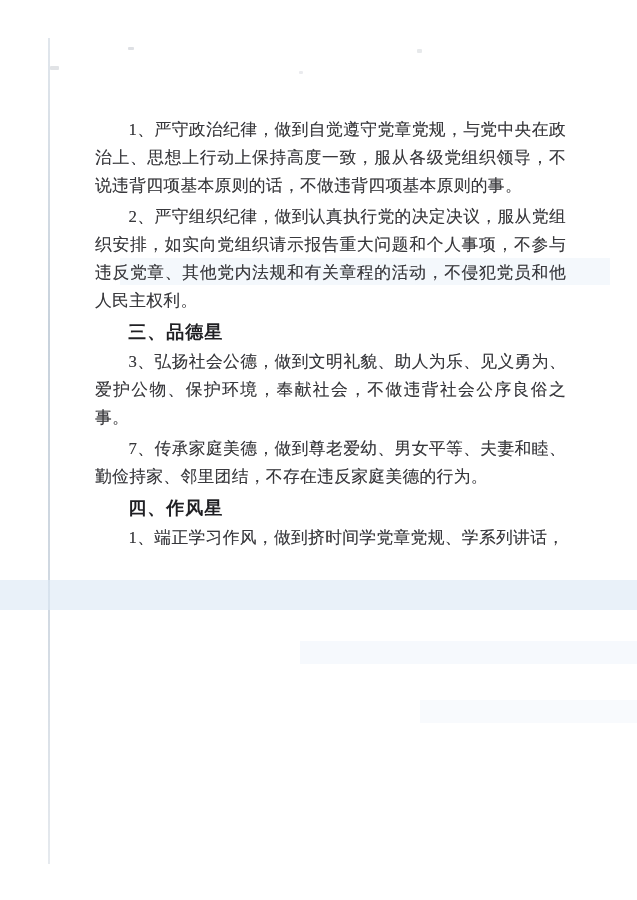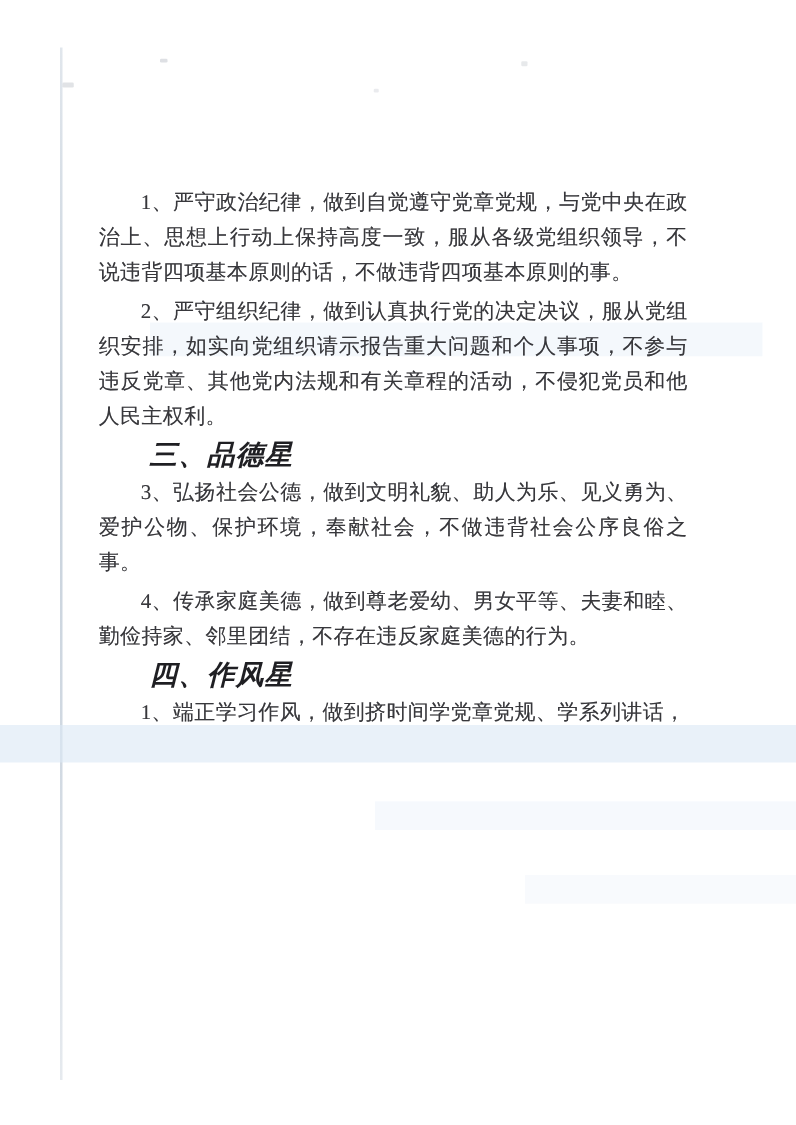--- a/index.html
+++ b/index.html
@@ -48,48 +48,46 @@
     pointer-events: none;
     background: var(--highlight, #dbe8f5);
   }
   .hl-strong  { left: 0;     top: 580px; width: 637px; height: 30px; opacity: .62; }
   .hl-faint-1 { left: 120px; top: 258px; width: 490px; height: 27px; opacity: .30; }
   .hl-faint-2 { left: 300px; top: 641px; width: 337px; height: 23px; opacity: .24; }
   .hl-faint-3 { left: 420px; top: 700px; width: 217px; height: 23px; opacity: .20; }
   
   .content {
     position: absolute;
-    left: 79px;
+    left: 95px;
     top: 116px;
     width: 471px;
     color: var(--text-color, #38383c);
     font-size: 16.8px;
     line-height: 28px;
     letter-spacing: 0.3px;
     text-align: justify;
     text-justify: inter-character;
     z-index: 2;
-    margin-top: 32px;
   }
   .content p.paragraph {
     margin: 0 0 3px 0;
     text-indent: 2em;
     word-break: break-all;
     text-shadow: 0 0 0.5px rgba(56,56,60,0.45);
   }
   .content h2.heading {
     margin: 2px 0 2px 0;
-    font-size: 22px;
+    font-size: 18px;
     line-height: 28px;
     font-weight: 700;
     text-indent: 1.85em;
     color: var(--heading-color, #1f1f23);
     font-family: "Liberation Sans", "DejaVu Sans", sans-serif;
     letter-spacing: 1px;
-    font-style: italic;
   }
 </style>
 </head>
 <body>
 
 <div class="page">
 
   <div class="scan-edge"></div>
 
   <div class="speck speck-1"></div>
@@ -100,18 +98,18 @@
   <div class="hl hl-faint-1"></div>
   <div class="hl hl-strong"></div>
   <div class="hl hl-faint-2"></div>
   <div class="hl hl-faint-3"></div>
 
   <div class="content">
       <p class="paragraph">1、严守政治纪律，做到自觉遵守党章党规，与党中央在政治上、思想上行动上保持高度一致，服从各级党组织领导，不说违背四项基本原则的话，不做违背四项基本原则的事。</p>
       <p class="paragraph">2、严守组织纪律，做到认真执行党的决定决议，服从党组织安排，如实向党组织请示报告重大问题和个人事项，不参与违反党章、其他党内法规和有关章程的活动，不侵犯党员和他人民主权利。</p>
       <h2 class="heading">三、品德星</h2>
       <p class="paragraph">3、弘扬社会公德，做到文明礼貌、助人为乐、见义勇为、爱护公物、保护环境，奉献社会，不做违背社会公序良俗之事。</p>
-      <p class="paragraph">4、传承家庭美德，做到尊老爱幼、男女平等、夫妻和睦、勤俭持家、邻里团结，不存在违反家庭美德的行为。</p>
+      <p class="paragraph">7、传承家庭美德，做到尊老爱幼、男女平等、夫妻和睦、勤俭持家、邻里团结，不存在违反家庭美德的行为。</p>
       <h2 class="heading">四、作风星</h2>
       <p class="paragraph">1、端正学习作风，做到挤时间学党章党规、学系列讲话，</p>
     </div>
 
 </div>
 
 </body></html>

